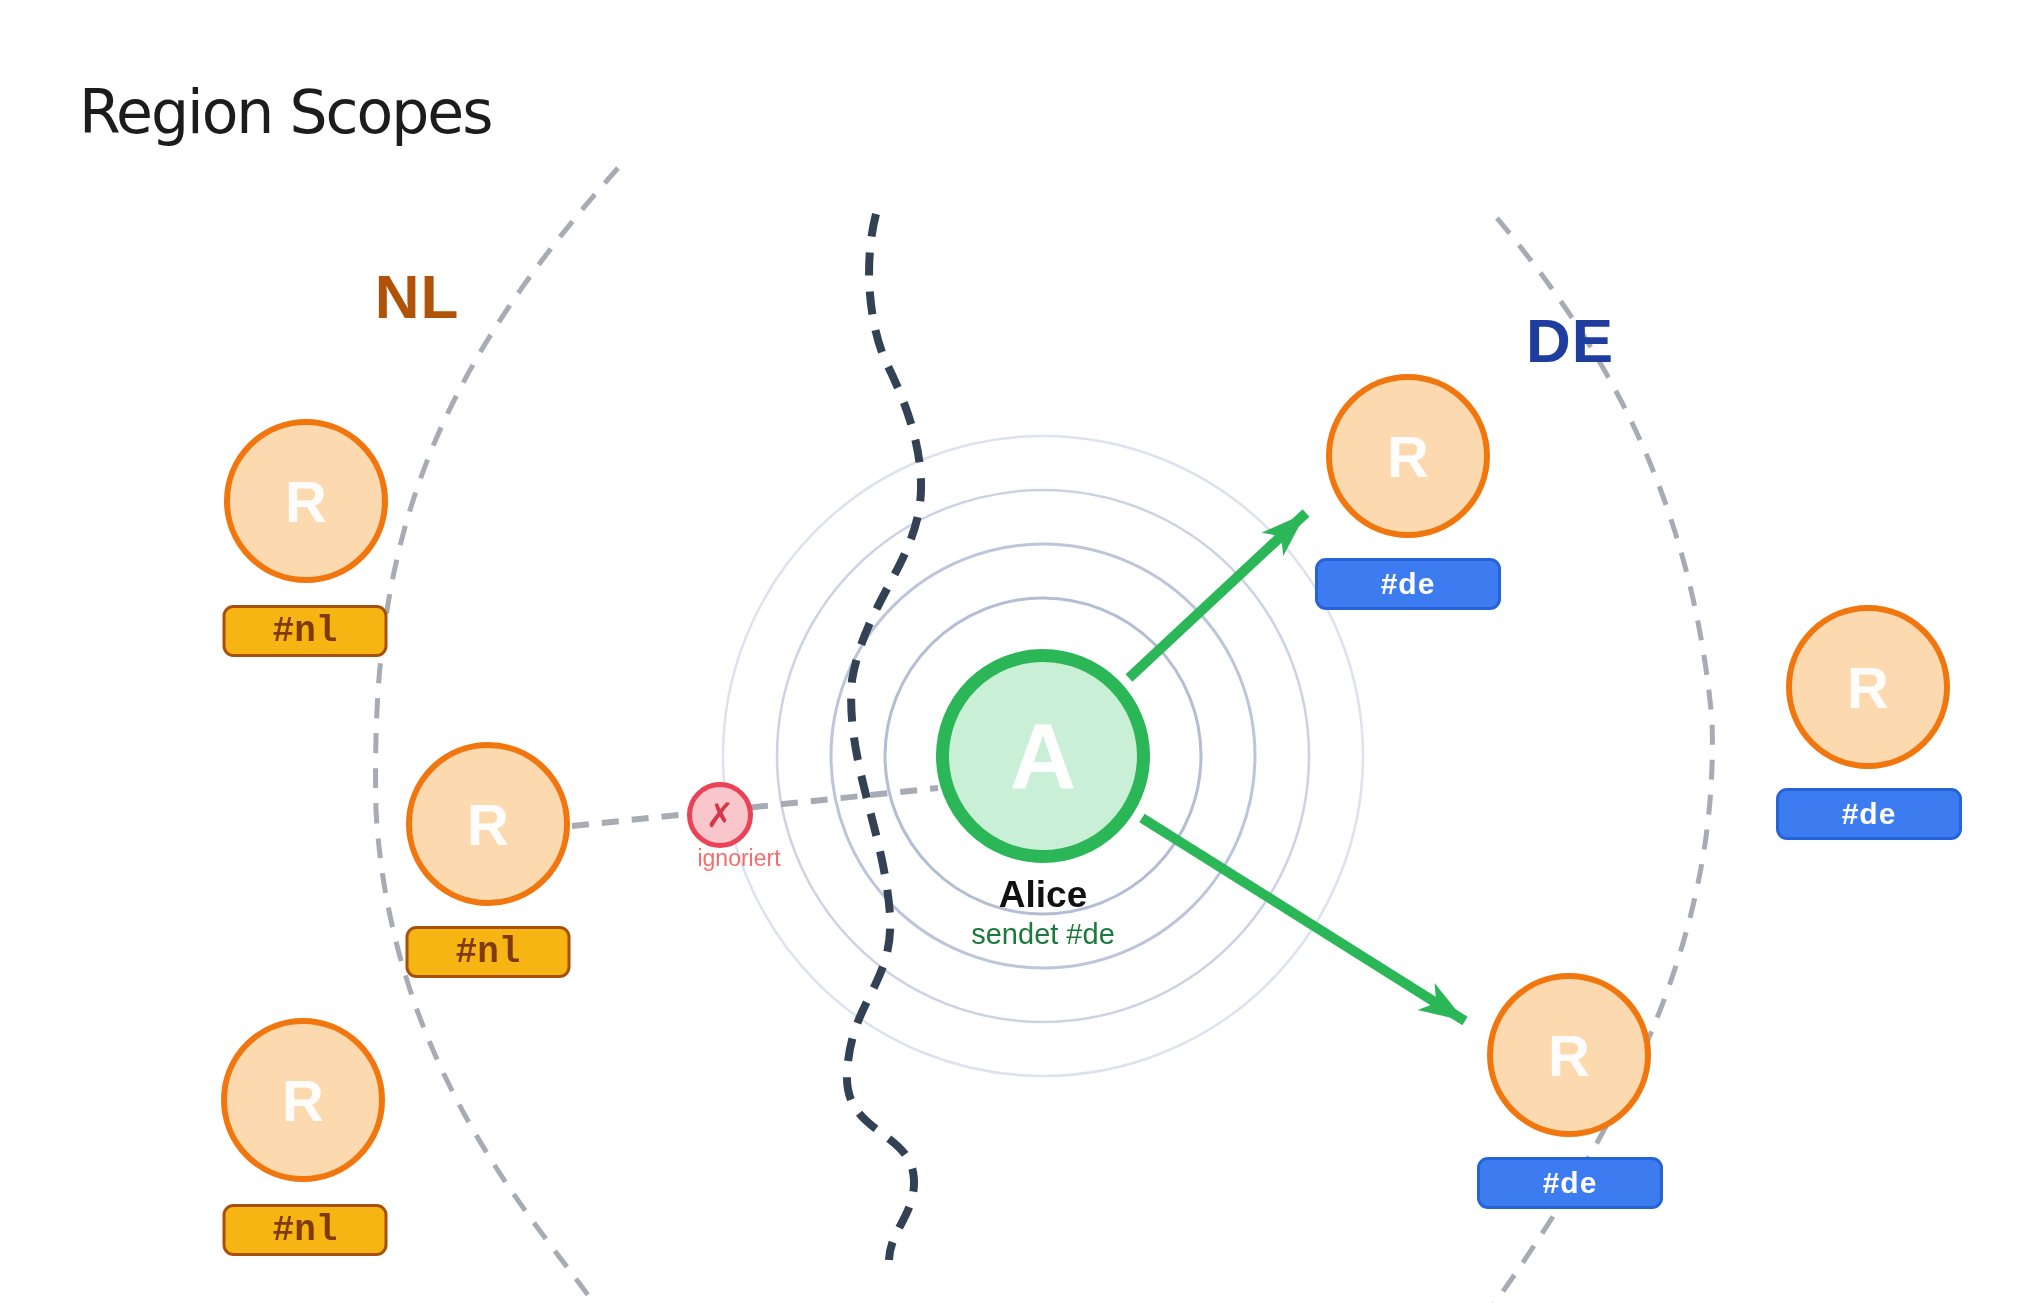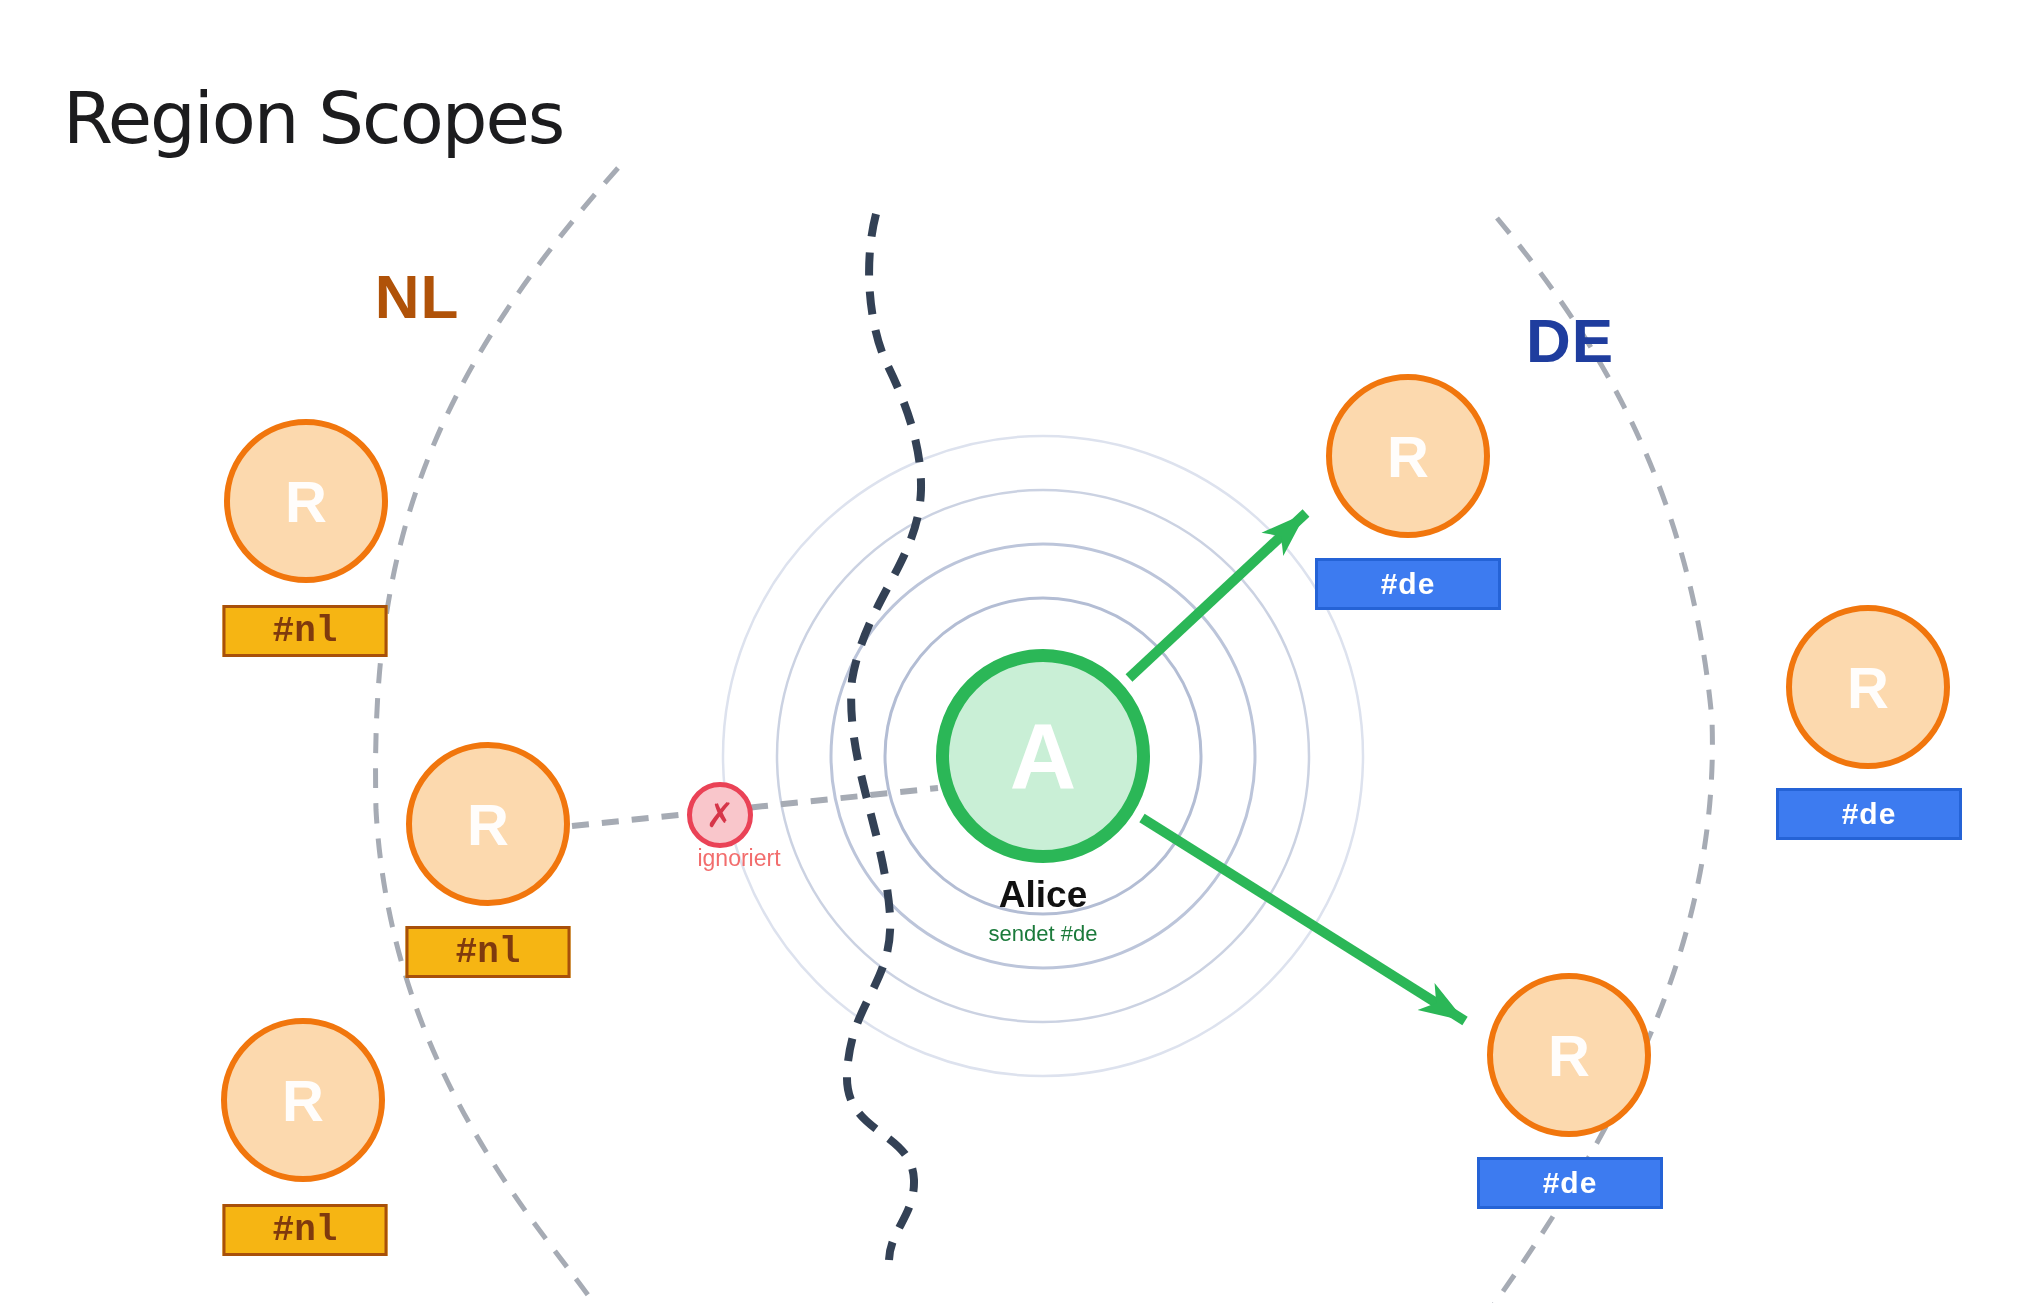--- a/index.html
+++ b/index.html
@@ -18,47 +18,47 @@
   .ripple{fill:none;}
   .ripple.r1{stroke:var(--ripple1);stroke-width:3;}
   .ripple.r2{stroke:var(--ripple2);stroke-width:3;}
   .ripple.r3{stroke:var(--ripple3);stroke-width:2.5;}
   .ripple.r4{stroke:var(--ripple4);stroke-width:2.5;}
   .region-arc{fill:none;stroke:var(--gray);stroke-width:5;stroke-dasharray:20 15;}
   .ignore-line{fill:none;stroke:var(--gray);stroke-width:6;stroke-dasharray:17 13;}
   .wavy{fill:none;stroke:var(--slate);stroke-width:8;stroke-dasharray:23 16;}
   .arrow{stroke:var(--green);stroke-width:10;fill:none;}
 
-  .title{position:absolute;left:63px;top:82px;font-family:"DejaVu Sans","Liberation Sans",sans-serif;
-         font-size:72px;font-weight:400;color:var(--ink);letter-spacing:-2px;line-height:1;}
+  .title{position:absolute;left:79px;top:82px;font-family:"DejaVu Sans","Liberation Sans",sans-serif;
+         font-size:60px;font-weight:400;color:var(--ink);letter-spacing:-2px;line-height:1;}
   .region-label{position:absolute;transform:translate(-50%,-50%);font-size:62px;font-weight:700;letter-spacing:1px;}
   .region-label.nl{color:var(--brown);}
   .region-label.de{color:var(--navy);margin-top:44px;}
 
   .rnode{position:absolute;transform:translate(-50%,-50%);box-sizing:border-box;width:164px;height:164px;
          border-radius:50%;background:var(--orange_light);border:6px solid var(--orange);
          display:flex;align-items:center;justify-content:center;
          font-size:58px;font-weight:700;color:rgba(255,255,255,.95);}
   .alice{position:absolute;transform:translate(-50%,-50%);box-sizing:border-box;width:214px;height:214px;
          border-radius:50%;background:var(--green_light);border:13px solid var(--green);
          display:flex;align-items:center;justify-content:center;
          font-size:92px;font-weight:700;color:#fff;}
   .xmark-circle{position:absolute;transform:translate(-50%,-50%);box-sizing:border-box;width:66px;height:66px;
          border-radius:50%;background:var(--red_light);border:5px solid var(--red);
          display:flex;align-items:center;justify-content:center;
          font-size:34px;font-weight:700;font-style:italic;color:var(--red_mark);}
   .badge{position:absolute;transform:translate(-50%,-50%);box-sizing:border-box;height:52px;
-         border-radius:0;display:flex;align-items:center;justify-content:center;}
+         border-radius:11px;display:flex;align-items:center;justify-content:center;}
   .badge.nl{width:165px;background:var(--amber);border:3px solid var(--amber_dark);color:var(--amber_text);
             font-family:Liberation Mono, monospace;font-weight:700;font-size:36px;}
   .badge.de{width:186px;background:var(--blue);border:3px solid var(--blue_dark);color:#fff;
             font-weight:700;font-size:30px;letter-spacing:1px;}
   .caption{position:absolute;transform:translate(-50%,-50%);white-space:nowrap;}
   .sender-name{font-size:37px;font-weight:700;color:#111;}
-  .sender-action{font-size:22px;color:var(--green_dark);}
+  .sender-action{font-size:29px;color:var(--green_dark);}
   .ignored-label{font-size:23px;color:var(--red_text);}
 </style>
 </head>
 <body>
 
 <div class="canvas">
 
   <svg class="layer" width="2029" height="1303" viewBox="0 0 2029 1303">
     <defs>
       <marker id="ah" markerUnits="userSpaceOnUse" markerWidth="50" markerHeight="38" refX="46" refY="17" orient="auto">

